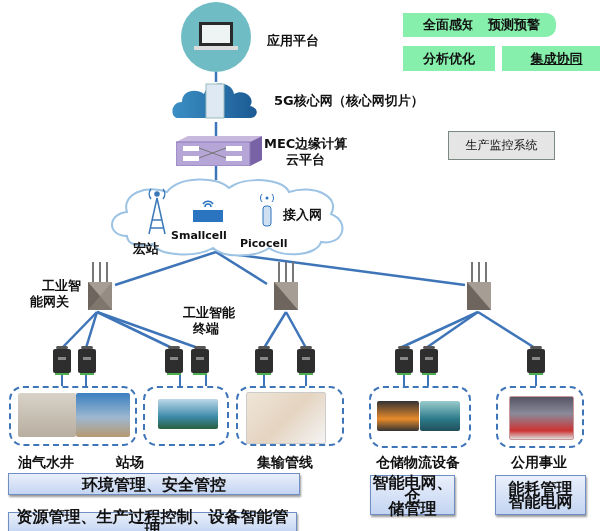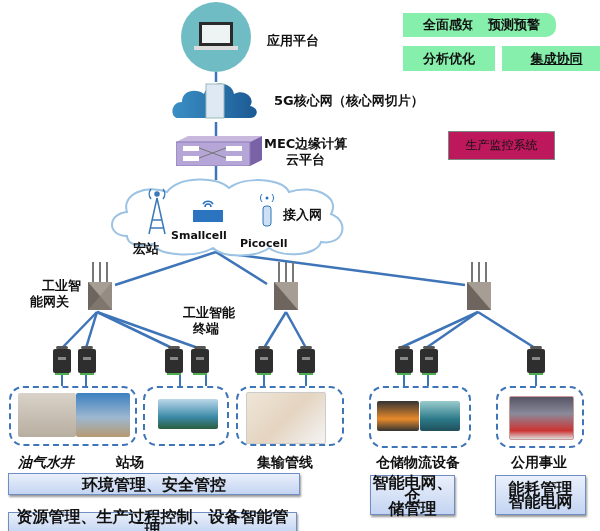--- a/index.html
+++ b/index.html
@@ -1,20 +1,20 @@
 <!DOCTYPE html>
 <html><head>
 <meta charset="utf-8">
 <style>
   html,body{margin:0;padding:0;background:#fff;}
   #root{position:relative;width:600px;height:531px;overflow:hidden;font-family:"DejaVu Sans","Liberation Sans",sans-serif;background:#fff;}
   .abs{position:absolute;}
   .lbl{position:absolute;font-weight:bold;color:#111;font-size:13px;line-height:15px;white-space:nowrap;}
   .tag{position:absolute;background:#86efac;font-weight:bold;font-size:13px;color:#111;display:flex;align-items:center;justify-content:center;}
-  .sys{position:absolute;background:#be185d;border:1px solid #7a8a80;font-size:12px;color:#111;display:flex;align-items:center;justify-content:center;}
+  .sys{position:absolute;background:#e5e5e5;border:1px solid #7a8a80;font-size:12px;color:#111;display:flex;align-items:center;justify-content:center;}
   .bar{position:absolute;background:linear-gradient(#eaf0fb,#c3d4f2);border:1px solid #6f8fc4;box-shadow:1px 2px 2px #999;font-weight:bold;font-size:16px;color:#111;display:flex;align-items:center;justify-content:center;text-align:center;line-height:13px;}
   .dash{position:absolute;border:2px dashed #3e74b8;border-radius:14px;box-sizing:border-box;}
   .dtu{position:absolute;width:18px;height:24px;background:#2e2e2e;border-radius:2px;}
   .dtu:before{content:"";position:absolute;left:3px;top:-3px;width:12px;height:3px;background:#555;border-radius:2px;}
   .dtu:after{content:"";position:absolute;left:2px;bottom:-2px;width:14px;height:2px;background:#4caf50;}
   .dtu span{position:absolute;left:5px;top:8px;width:8px;height:3px;background:#888;}
   .photo{position:absolute;border-radius:2px;}
 </style>
 </head>
 <body>
@@ -178,21 +178,21 @@
   <div class="dash" style="left:143px;top:386px;width:86px;height:60px;"></div>
   <div class="photo" style="left:158px;top:399px;width:60px;height:30px;background:linear-gradient(#bcd8ea,#3c8aa8 60%,#2a6040);"></div>
   <div class="dash" style="left:236px;top:386px;width:108px;height:60px;"></div>
   <div class="photo" style="left:246px;top:392px;width:78px;height:50px;background:linear-gradient(135deg,#efe6d8,#e4d4c0 50%,#f4f4f4);border:1px solid #ccc;"></div>
   <div class="dash" style="left:369px;top:386px;width:102px;height:62px;"></div>
   <div class="photo" style="left:377px;top:401px;width:42px;height:30px;background:linear-gradient(#333,#e88a2a 60%,#333);"></div>
   <div class="photo" style="left:420px;top:401px;width:40px;height:30px;background:linear-gradient(#9cc,#2d7a8a 60%,#1f4f5a);"></div>
   <div class="dash" style="left:496px;top:386px;width:88px;height:62px;"></div>
   <div class="photo" style="left:509px;top:396px;width:63px;height:42px;background:linear-gradient(#556,#8a8a9a 40%,#c33 80%,#ddd);border:1px solid #c99;"></div>
 
-  <div class="lbl" style="left:18px;top:455px;font-size:14px;font-style:italic;">油气水井</div>
+  <div class="lbl" style="left:18px;top:455px;font-size:14px;">油气水井</div>
   <div class="lbl" style="left:95px;top:455px;font-size:14px;margin-left:21px;">站场</div>
   <div class="lbl" style="left:257px;top:455px;font-size:14px;">集输管线</div>
   <div class="lbl" style="left:376px;top:455px;font-size:14px;">仓储物流设备</div>
   <div class="lbl" style="left:511px;top:455px;font-size:14px;">公用事业</div>
 
   <div class="bar" style="left:8px;top:473px;width:290px;height:20px;">环境管理、安全管控</div>
   <div class="bar" style="left:8px;top:512px;width:287px;height:20px;">资源管理、生产过程控制、设备智能管理</div>
   <div class="bar" style="left:370px;top:475px;width:83px;height:38px;flex-direction:column;">
     <span>智能电网、仓</span>
     <span>储管理</span>

